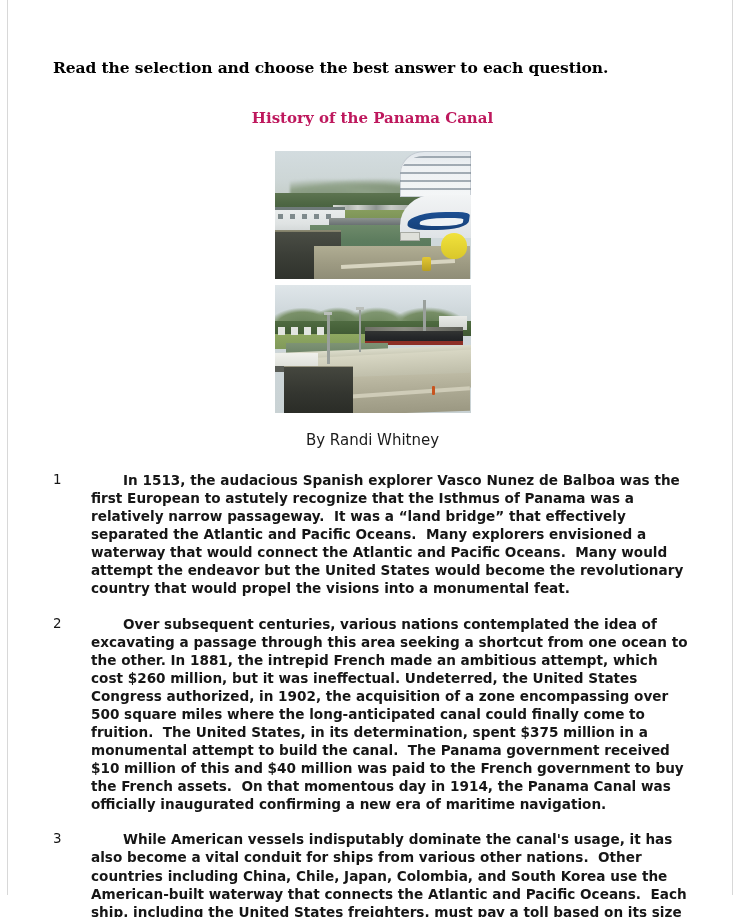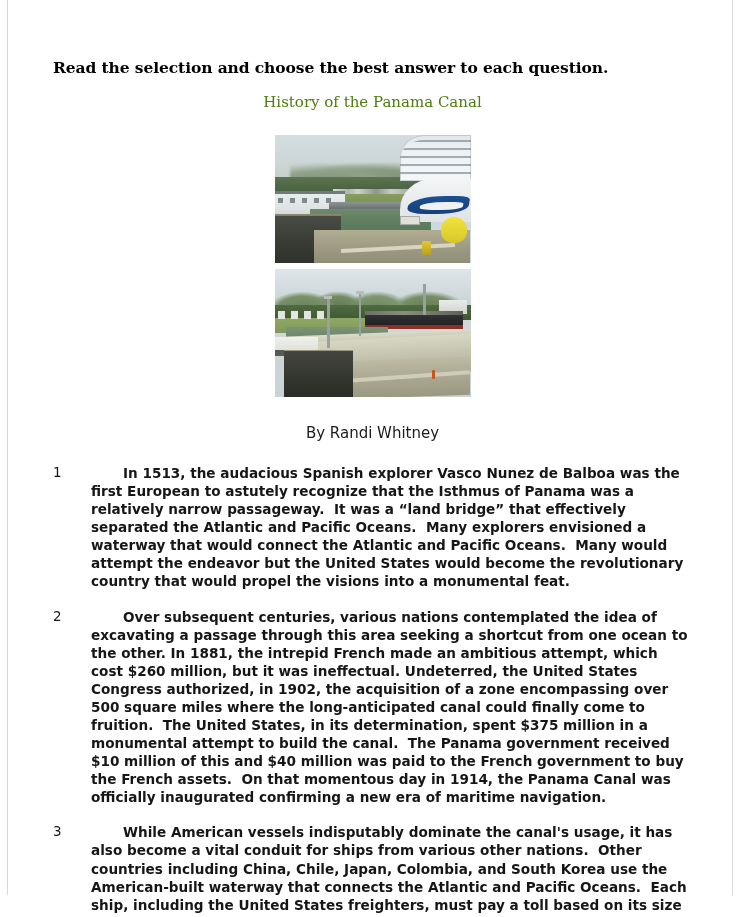--- a/index.html
+++ b/index.html
@@ -39,27 +39,27 @@
     padding-top: 58px;
     font-family: "DejaVu Serif", serif;
     font-weight: bold;
     font-size: 15.5px;
     letter-spacing: -0.1px;
     color: #000;
     text-align: left;
   }
 
   .article-title {
-    margin: 0;
+    margin: 16px;
     padding-top: 16px;
     font-family: "DejaVu Serif", serif;
-    font-weight: normal;
+    font-weight: bold;
     font-size: 15px;
     text-align: center;
-    color: #4d7c0f;
+    color: #be185d;
   }
 
   .figure-stack {
     margin-top: 24px;
     display: flex;
     flex-direction: column;
     align-items: center;
     gap: 6px;
   }
 
@@ -184,21 +184,21 @@
   .p2-pole-c { position:absolute; left:76%; top:12%; width:1.2%; height:24%;
     background: #9aa09c; }
   .p2-lamp-a { position:absolute; left:25.5%; top:21%; width:4%; height:2.5%;
     background: #b9beba; }
   .p2-lamp-b { position:absolute; left:41.5%; top:17%; width:4%; height:2.5%;
     background: #b9beba; }
   .p2-worker { position:absolute; right:18%; bottom:14%; width:1.6%; height:7%;
     background: #c8541f; border-radius: 1px; }
 
   .byline {
-    margin: 9px;
+    margin: 0;
     padding-top: 18px;
     text-align: center;
     font-size: 15px;
     color: #1c1c1c;
   }
 
   .body-text {
     margin-top: 22px;
   }
 

